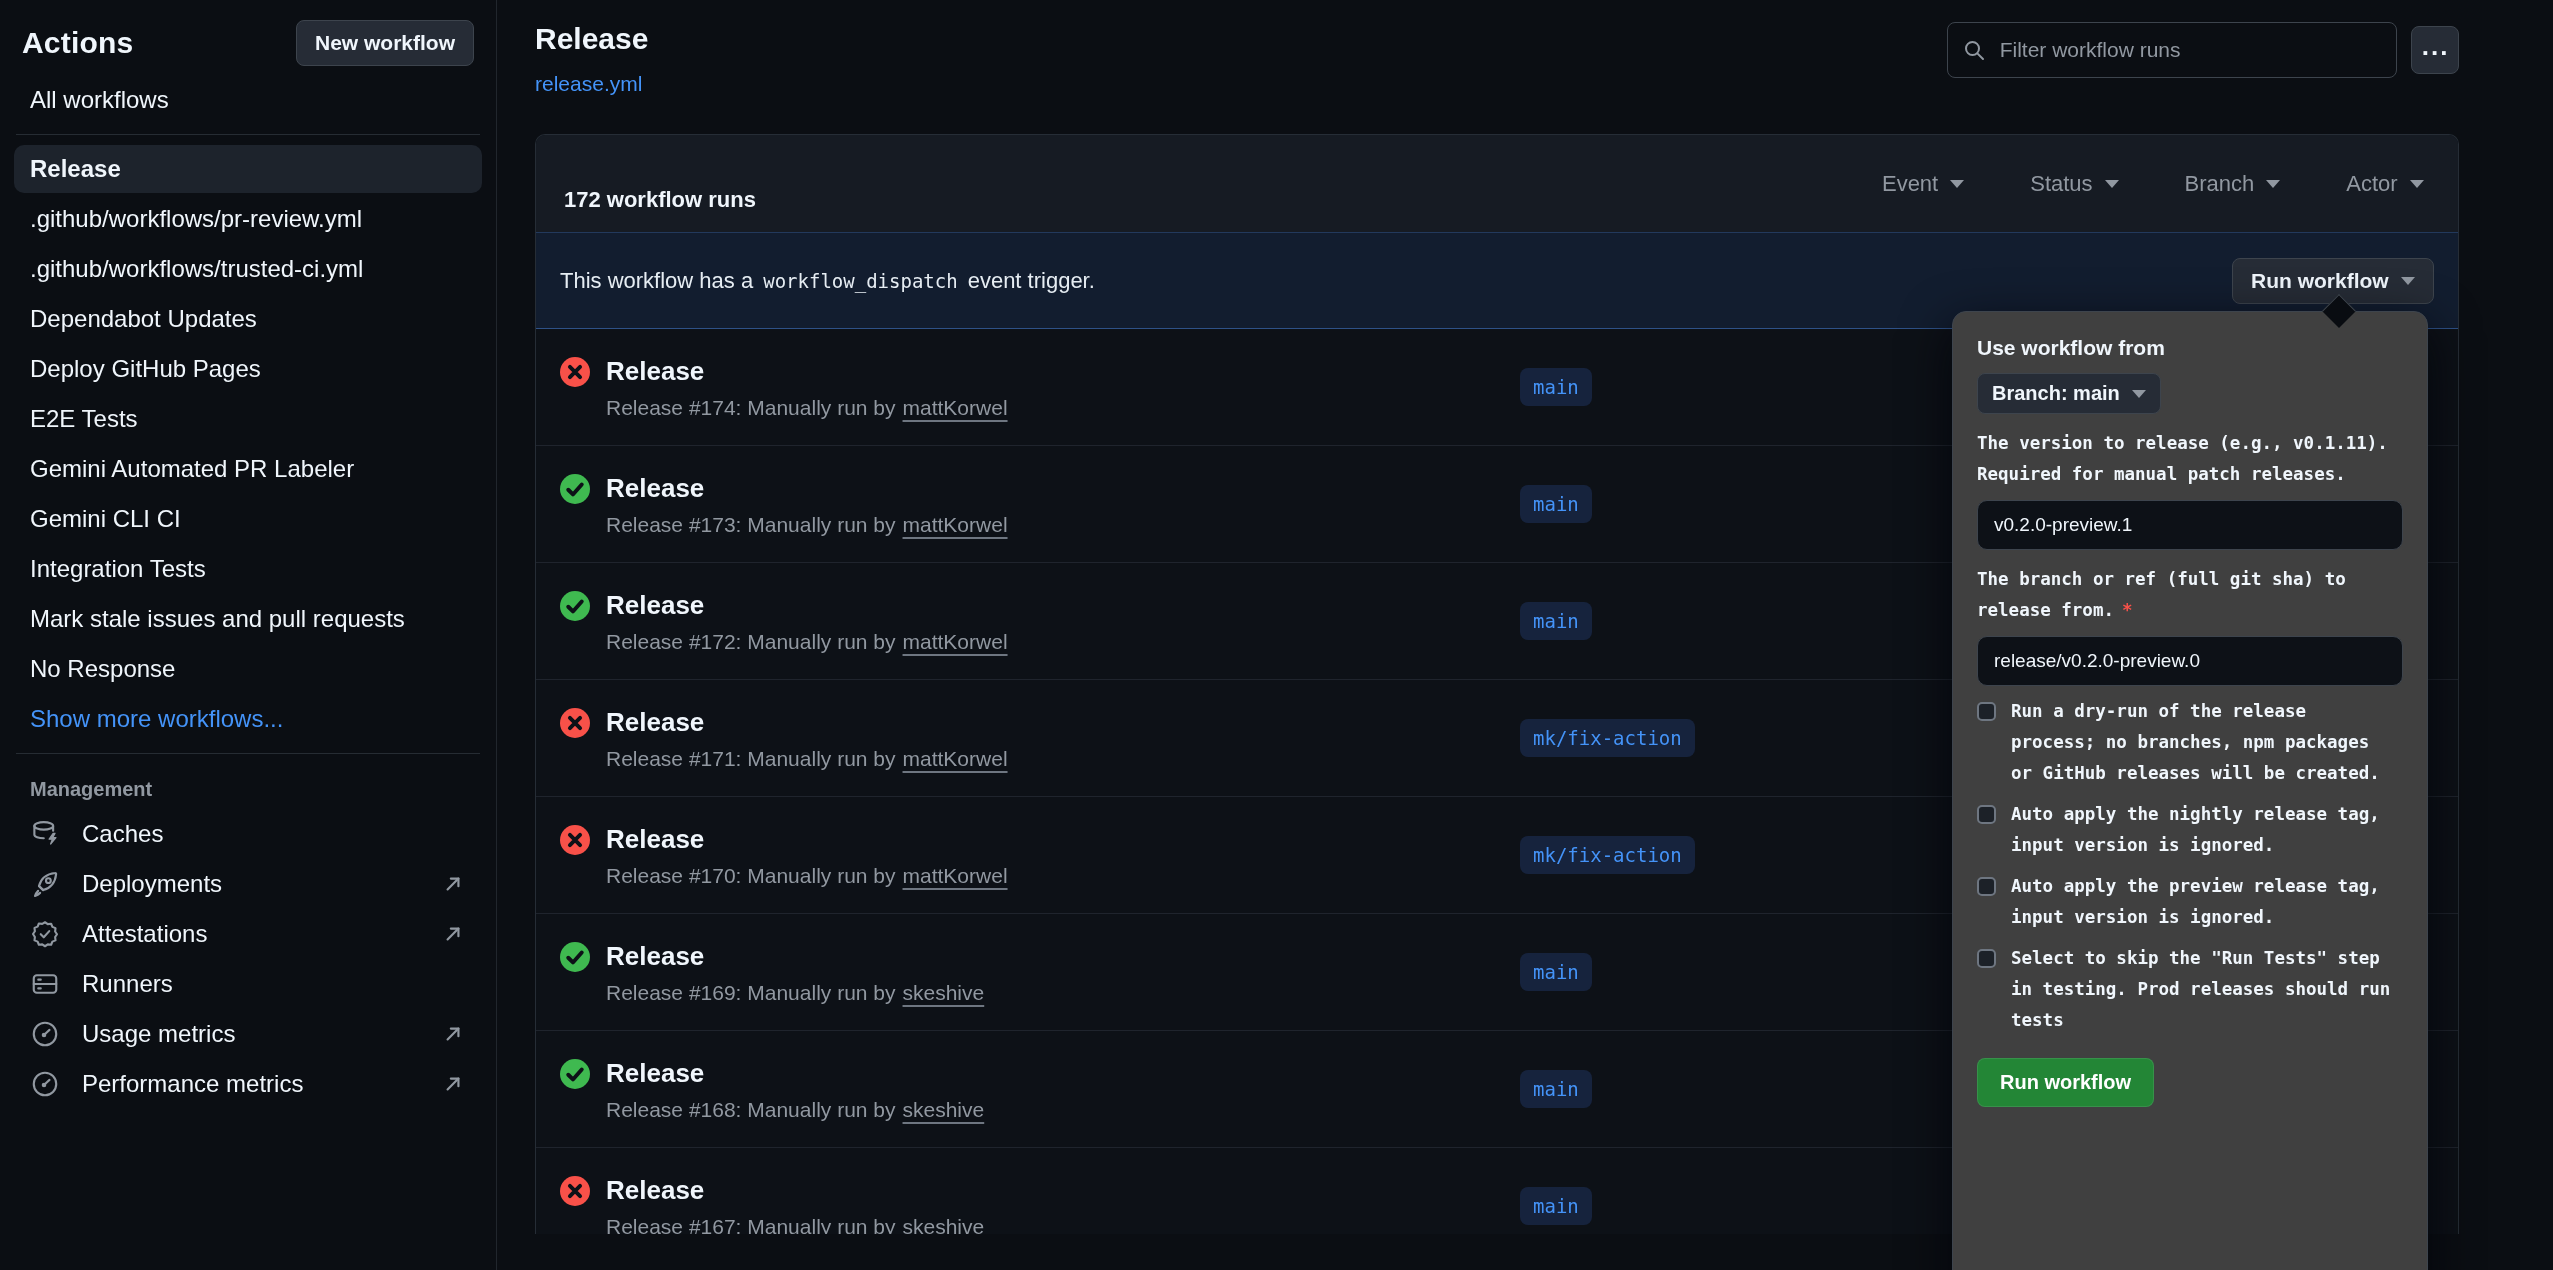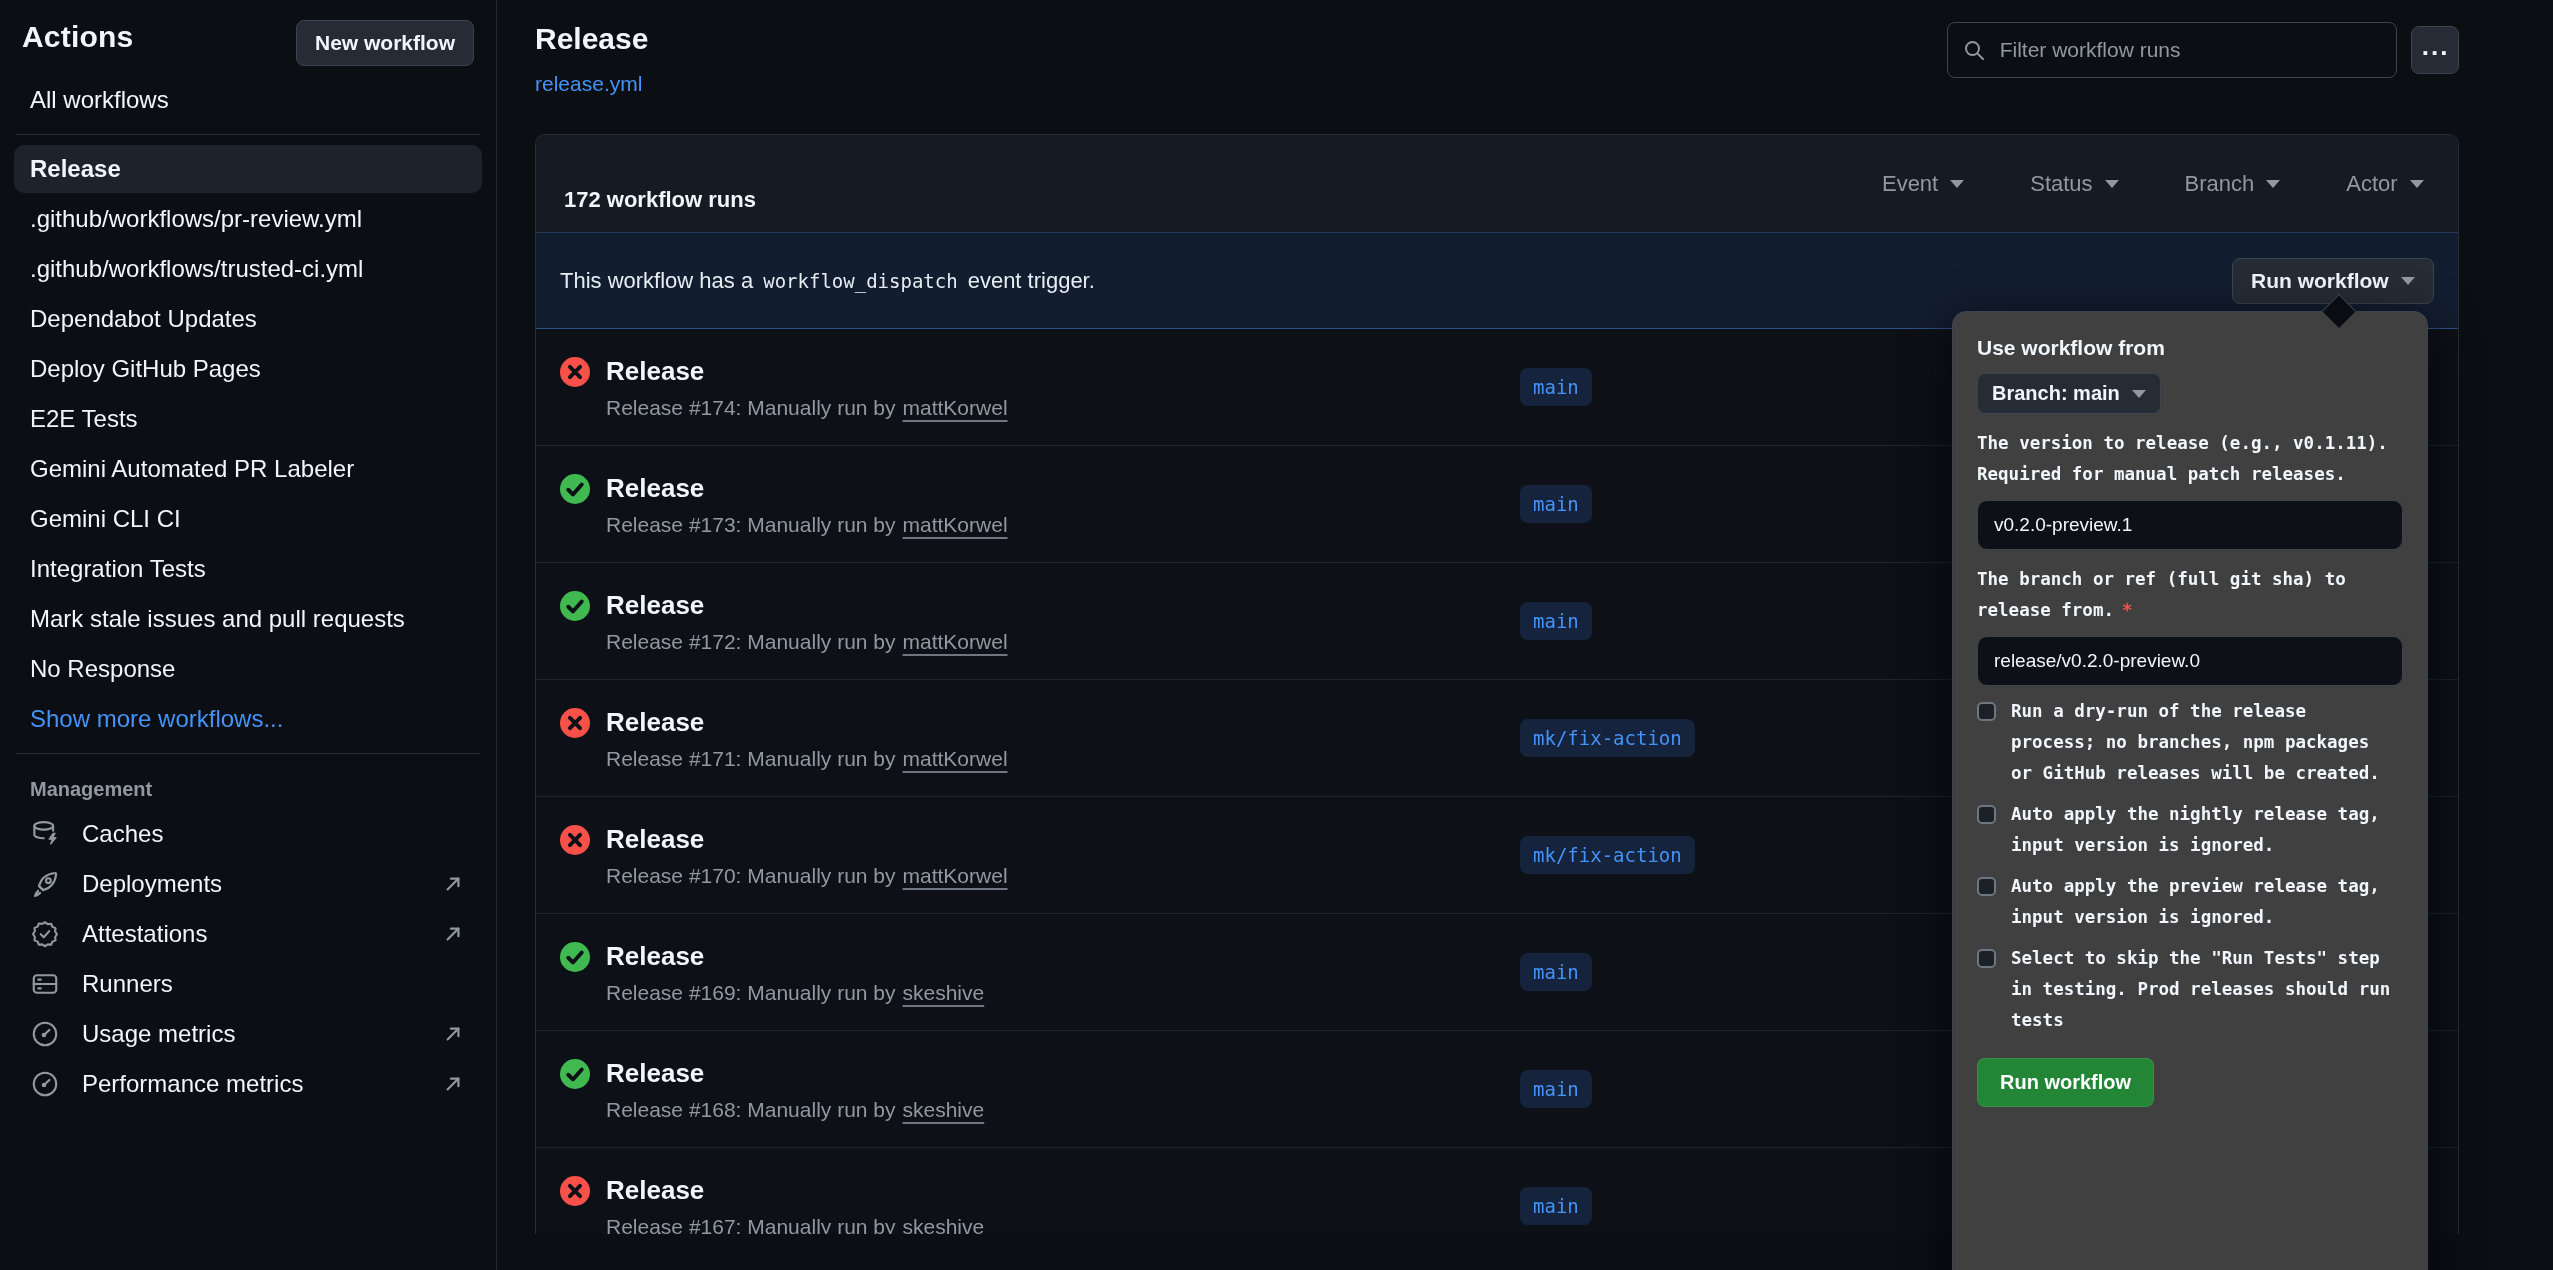--- a/index.html
+++ b/index.html
@@ -6,21 +6,21 @@
   html,body { margin:0; padding:0; }
   body {
     width:2553px; height:1270px; overflow:hidden;
     background:#0b0e13; color:#f0f6fc;
     font-family:"Liberation Sans", sans-serif;
   }
   .page { display:flex; width:2553px; height:1270px; }
 
   
   .sidebar { width:497px; min-width:497px; border-right:1px solid #21262d; padding:0 14px; }
-  .sb-head { display:flex; justify-content:space-between; margin:20px 8px 0 8px; }
+  .sb-head { display:flex; align-items:center; justify-content:space-between; margin:20px 8px 0 8px; }
   .sb-title { font-size:30px; font-weight:700; margin:0; letter-spacing:.2px; }
   .btn-default {
     background:#262c36; border:1px solid #3d444d; border-radius:8px; color:#f0f6fc;
     font-size:21px; font-weight:600; padding:10px 18px; font-family:inherit; cursor:pointer;
     display:inline-flex; align-items:center; gap:12px; white-space:nowrap;
   }
   .sb-list { margin-top:10px; }
   .sb-item {
     position:relative; font-size:24px; line-height:26px; padding:11px 16px; border-radius:10px;
     margin-top:2px; white-space:nowrap; overflow:hidden; cursor:pointer; color:#f0f6fc;

